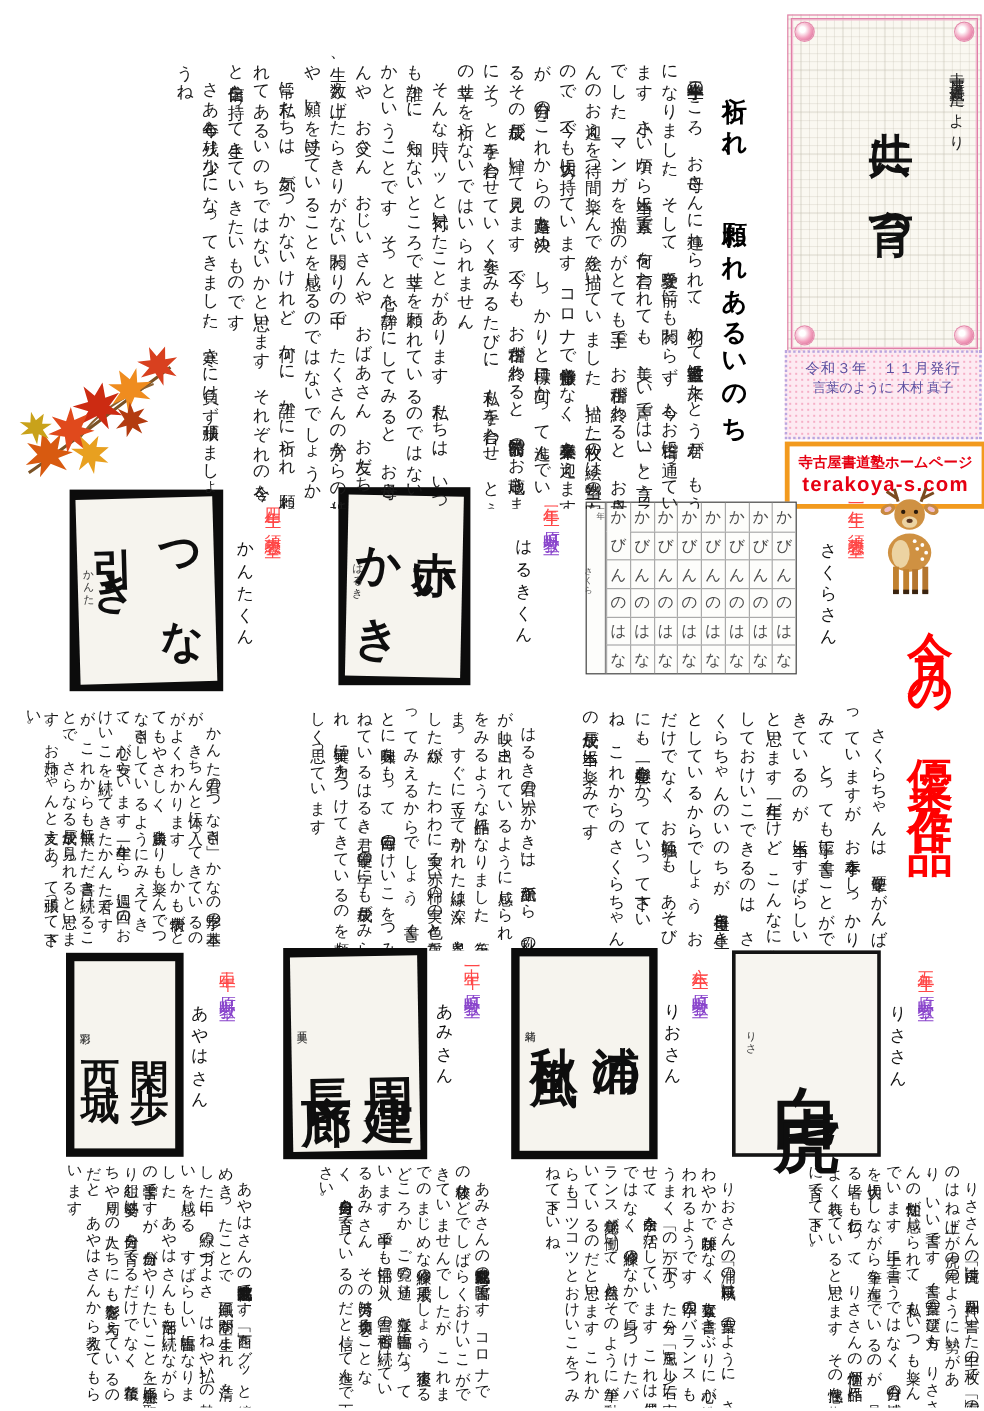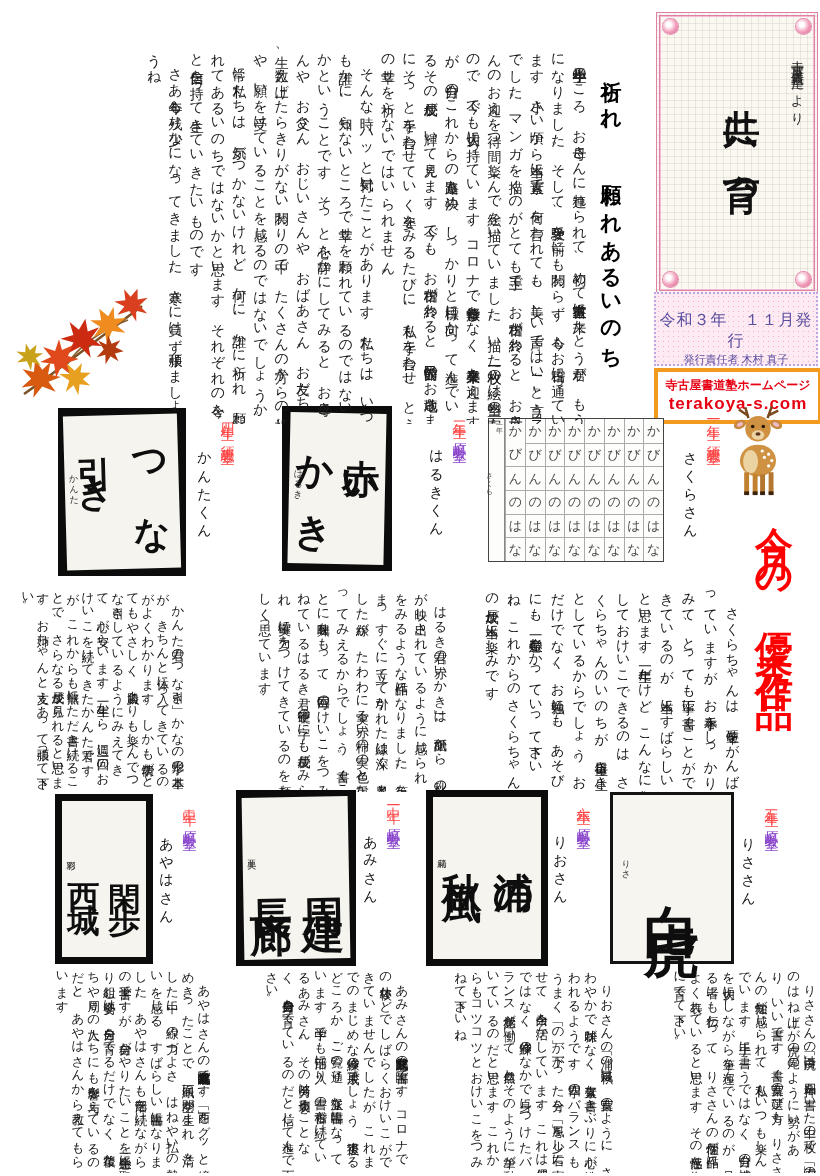--- a/index.html
+++ b/index.html
@@ -20,21 +20,21 @@
   .rose.bl{left:3px;bottom:3px}.rose.br{right:3px;bottom:3px}
   .head-inner{position:absolute;inset:8px;writing-mode:vertical-rl;}
   .nl-name{font-size:13px;letter-spacing:3px;margin-top:26px;margin-left:4px;color:#222;}
   .nl-title{font-family:"Liberation Serif","DejaVu Serif",serif;font-weight:bold;
     font-size:37px;letter-spacing:11px;margin-top:56px;margin-right:22px;color:#111;}
 
   .issue-box{position:absolute;left:654px;top:292px;width:160px;height:70px;
     border:2px dotted #b9a6df;text-align:center;
     background-color:#fdeaf2;
     background-image:radial-gradient(#f6aec6 26%,transparent 27%);background-size:5px 5px;}
-  .issue-date{font-size:16px;color:#5b4fa0;letter-spacing:1px;margin-top:16px;}
+  .issue-date{font-size:12px;color:#5b4fa0;letter-spacing:1px;margin-top:5px;}
   .issue-no{font-size:23px;color:#8d87b4;font-weight:bold;letter-spacing:4px;line-height:1.1;}
   .issue-pub{font-size:11px;color:#5b4fa0;}
 
   .home-box{position:absolute;left:654px;top:368px;width:160px;height:48px;
     border:4px solid #f29a1e;background:#fff;text-align:center;}
   .home-label{font-size:12px;color:#e60012;font-weight:bold;margin-top:5px;}
   .home-url{font-size:17px;color:#e60012;font-weight:bold;letter-spacing:1px;}
 
   
   .essay-heading{position:absolute;left:597px;top:64px;height:310px;
@@ -134,21 +134,21 @@
     <span class="rose bl"></span>
     <span class="rose br"></span>
     <div class="head-inner">
       <div class="nl-name">寺古屋書道塾だより</div>
       <div class="nl-title">共に育つ</div>
     </div>
   </div>
 
   <div class="issue-box">
     <div class="issue-date">令和３年　１１月発行</div>
-    <div class="issue-pub">発行責任者 木村 真子</div>
+    <div class="issue-pub">言葉のように 木村 真子</div>
   </div>
 
   <div class="home-box">
     <div class="home-label">寺古屋書道塾ホームページ</div>
     <div class="home-url">terakoya-s.com</div>
   </div>
 
   <div class="essay-heading vt">祈られ、　願われあるいのち</div>
   <div class="essay-body vt">
     <p>小学二年生のころ、お母さんに連れられて、初めて書道教室に来たとう君が、もう中学三年生になりました。そして、受験を前にも関わらず、今もお稽古に通っています。小さい頃から本当に素直で、何を言われても、美しい声で『はい!』と言う子でした。マンガを描くのがとても上手で、お稽古が終わると、お母さんのお迎えを待つ間、楽しんで絵を描いていました。描いた一枚一枚の絵は当塾の宝もので、今でも大切に持っています。コロナで修学旅行もなく、来春卒業を迎えますが、自分のこれからの進路も決め、しっかりと目標に向かって進んでいるその成長が、輝いて見えます。今でも、お稽古が終わると、公民館前のお地蔵さまにそっと手を合わせていく姿をみるたびに、私も手を合わせ、とう君の幸せを祈らないではいられません。</p>

